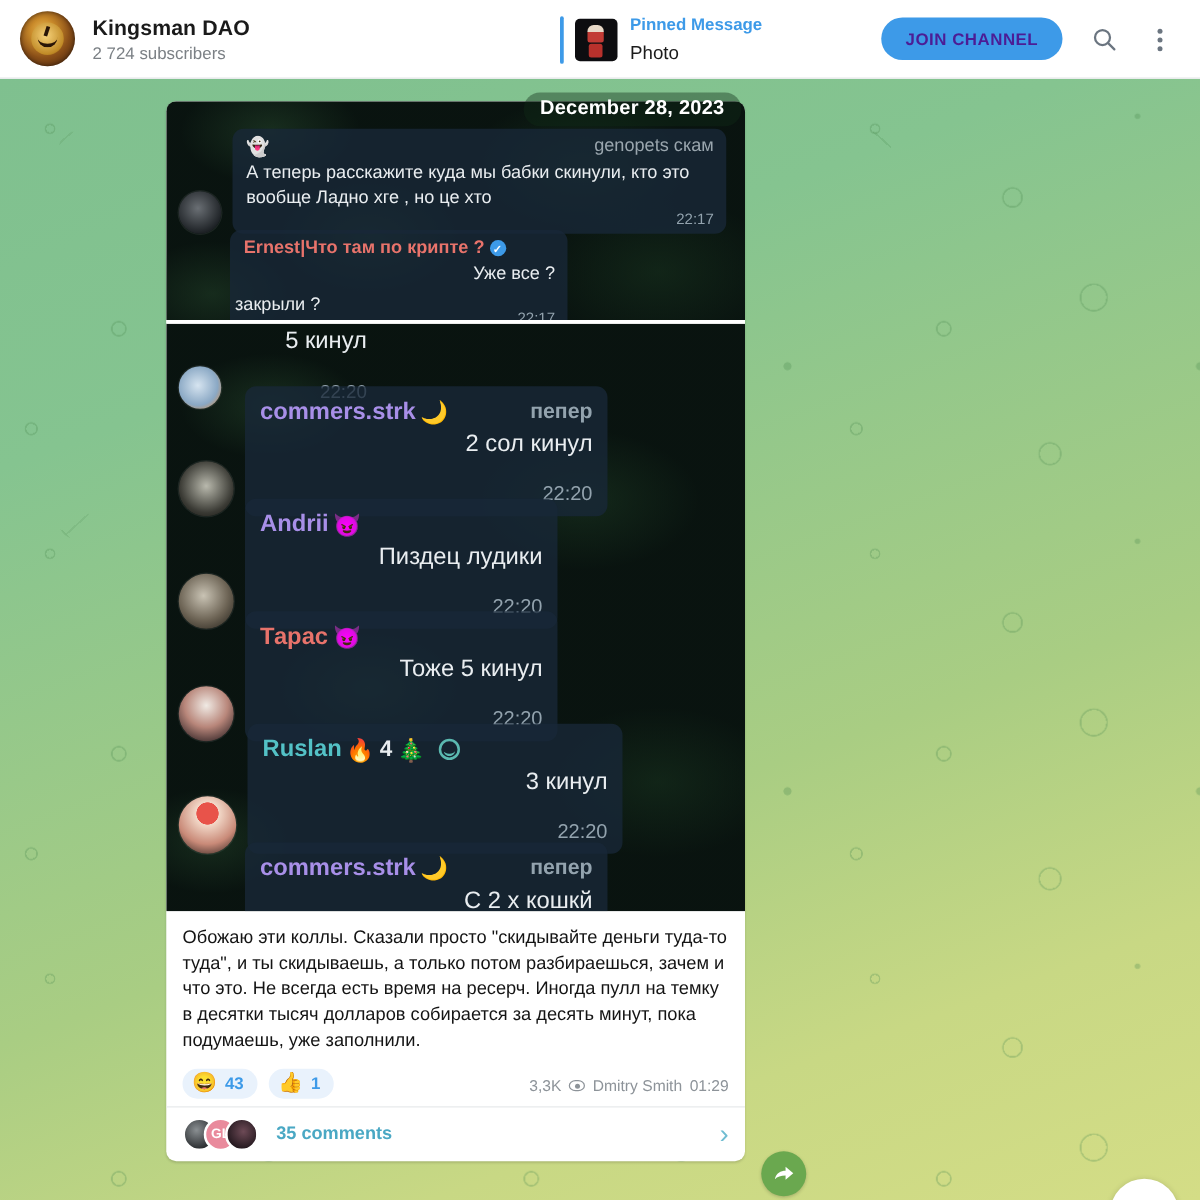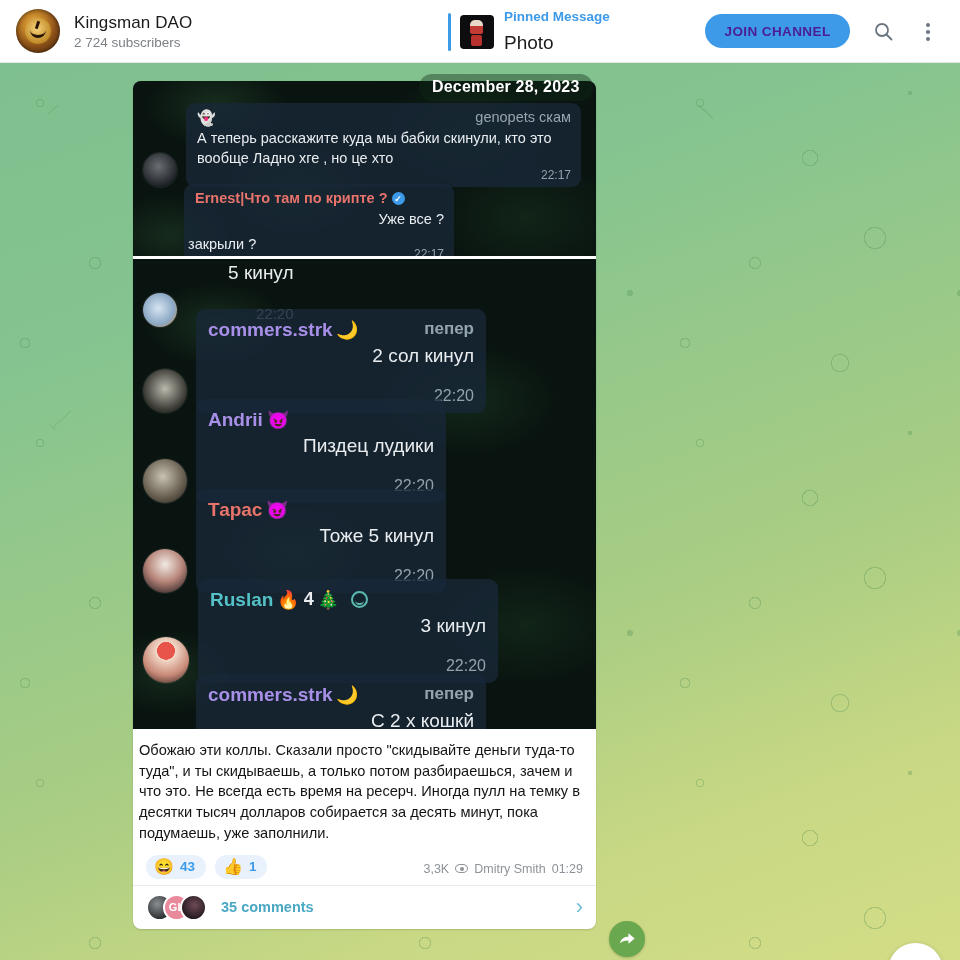--- a/index.html
+++ b/index.html
@@ -37,21 +37,21 @@
     content: ""; position: absolute; left: 5px; top: 8px;
     width: 16px; height: 9px;
     border-bottom: 3px solid #2a1607; border-radius: 0 0 14px 14px;
   }
   .ch-avatar .emblem::after {
     content: ""; position: absolute; left: 11px; top: 3px;
     width: 3px; height: 8px; background: #2a1607;
     transform: rotate(18deg);
   }
   .ch-meta { margin-left: 14px; display: flex; flex-direction: column; justify-content: center; }
-  .ch-title { font-size: 17px; font-weight: normal; color: #1a1a1a; letter-spacing: .1px; }
+  .ch-title { font-size: 17px; font-weight: bold; color: #1a1a1a; letter-spacing: .1px; }
   .ch-subs  { font-size: 13.5px; color: #7b8085; margin-top: 2px; }
 
   .pinned {
     position: absolute; left: 448px; top: 11px;
     display: flex; align-items: center; height: 42px;
   }
   .pin-bar { width: 3px; height: 38px; background: #3d9ae8; border-radius: 2px; flex: none; }
   .pin-thumb {
     width: 34px; height: 34px; margin-left: 9px; border-radius: 4px; flex: none;
     background: #0d0d10; position: relative; overflow: hidden;
@@ -60,21 +60,21 @@
     content:""; position:absolute; left:10px; top:5px; width:13px; height:14px;
     background: linear-gradient(#e8d9c8 0 42%, #c23b35 42% 100%);
     border-radius: 5px 5px 2px 2px;
   }
   .pin-thumb::after {
     content:""; position:absolute; left:11px; top:20px; width:11px; height:11px;
     background:#b8312c; border-radius: 2px;
   }
   .pin-texts { margin-left: 10px; line-height: 1.25; }
   .pin-title { font-size: 13.5px; font-weight: bold; color: #3d9ae8; }
-  .pin-sub   { font-size: 19px; color: #1c1c1c; margin-top: 5px; }
+  .pin-sub   { font-size: 15px; color: #1c1c1c; margin-top: 5px; }
 
   .join-btn {
     position: absolute; left: 705px; top: 14px;
     width: 145px; height: 34px; border-radius: 18px;
     background: #3d9ae8; color: #4c1d95; border: none;
     font-family: "Liberation Sans", sans-serif;
     font-size: 13.5px; font-weight: bold; letter-spacing: .4px;
     cursor: pointer;
   }
   .hdr-icon {
@@ -190,21 +190,21 @@
     width: 17px; height: 17px; border-radius: 50%;
     border: 2px solid #5bb9b0; display: inline-block; position: relative;
   }
   .em-ring::after {
     content:""; position:absolute; left: 2px; top: 5px; width: 9px; height: 5px;
     border-bottom: 2px solid #5bb9b0; border-radius: 0 0 9px 9px;
   }
 
   
   .caption {
-    padding: 11px 13px 2px 6px;
+    padding: 11px 13px 2px 13px;
     font-size: 14.6px; line-height: 1.42; color: #141414;
     white-space: pre-wrap;
   }
 
   
   .reactions { display: flex; gap: 9px; padding: 9px 13px 6px 13px; position: relative; }
   .reac {
     display: inline-flex; align-items: center; gap: 6px;
     background: #e9f2fc; border-radius: 14px; padding: 4px 11px 4px 8px;
     cursor: pointer;

